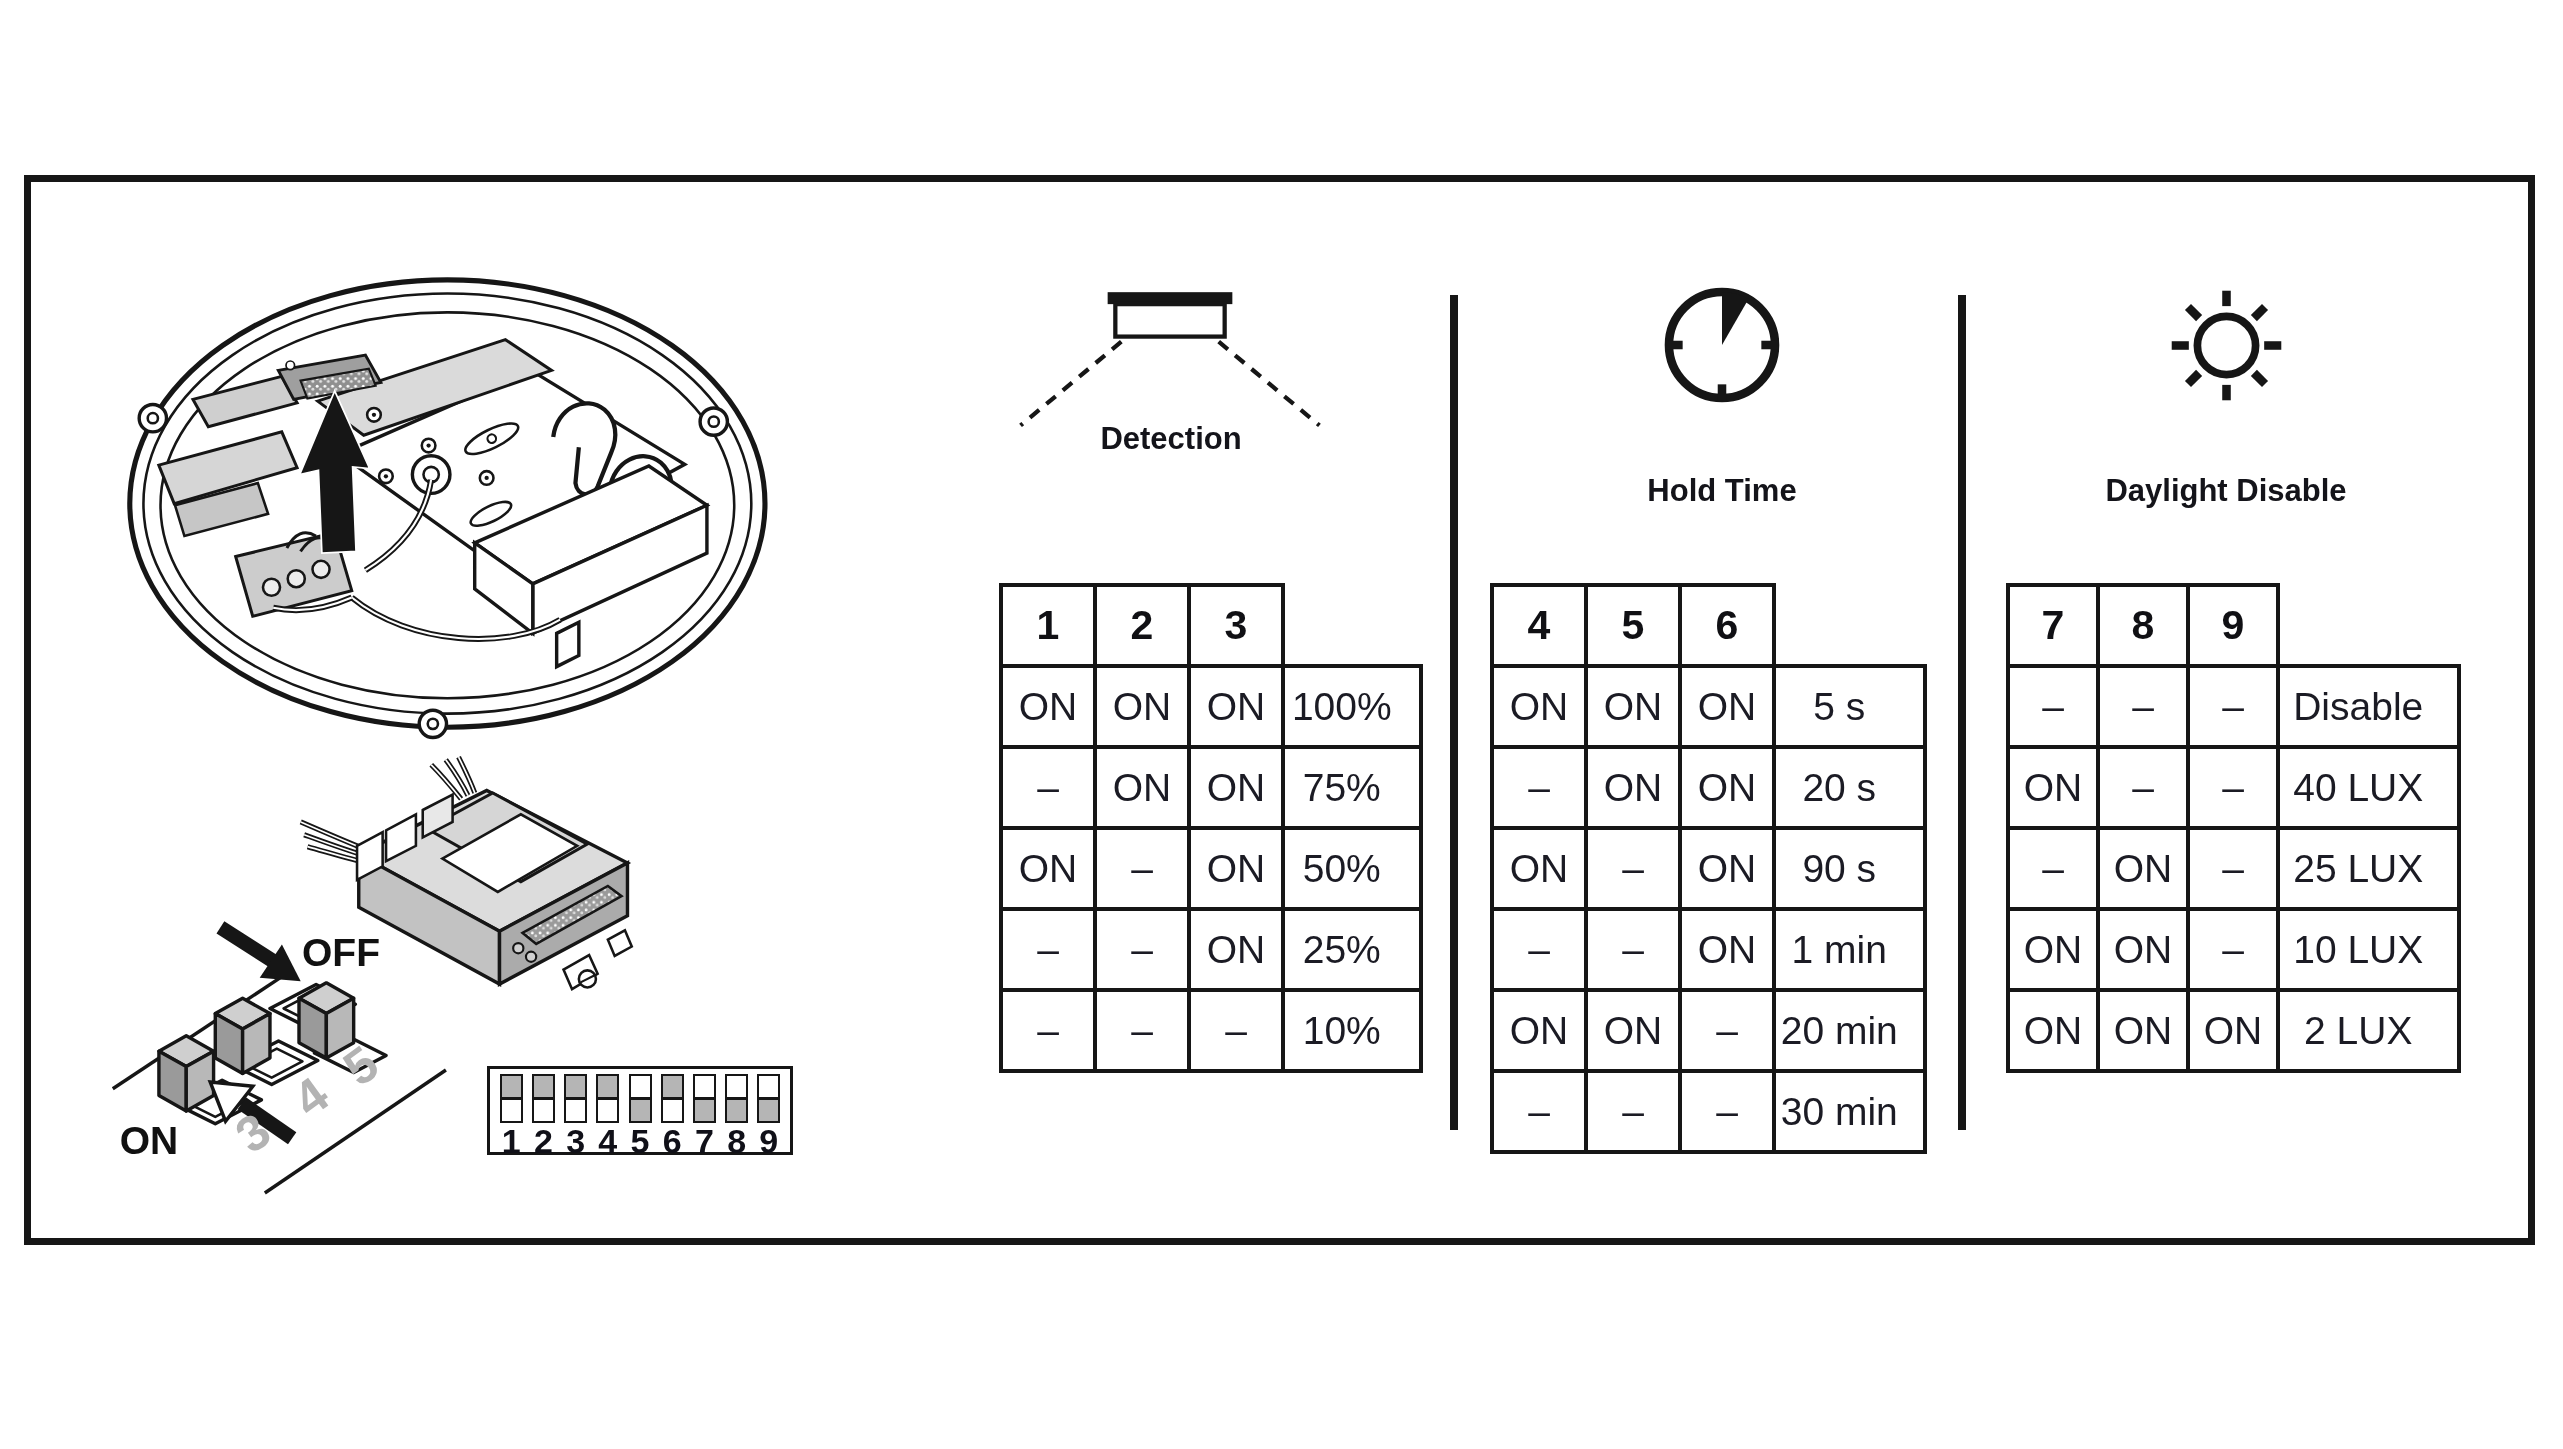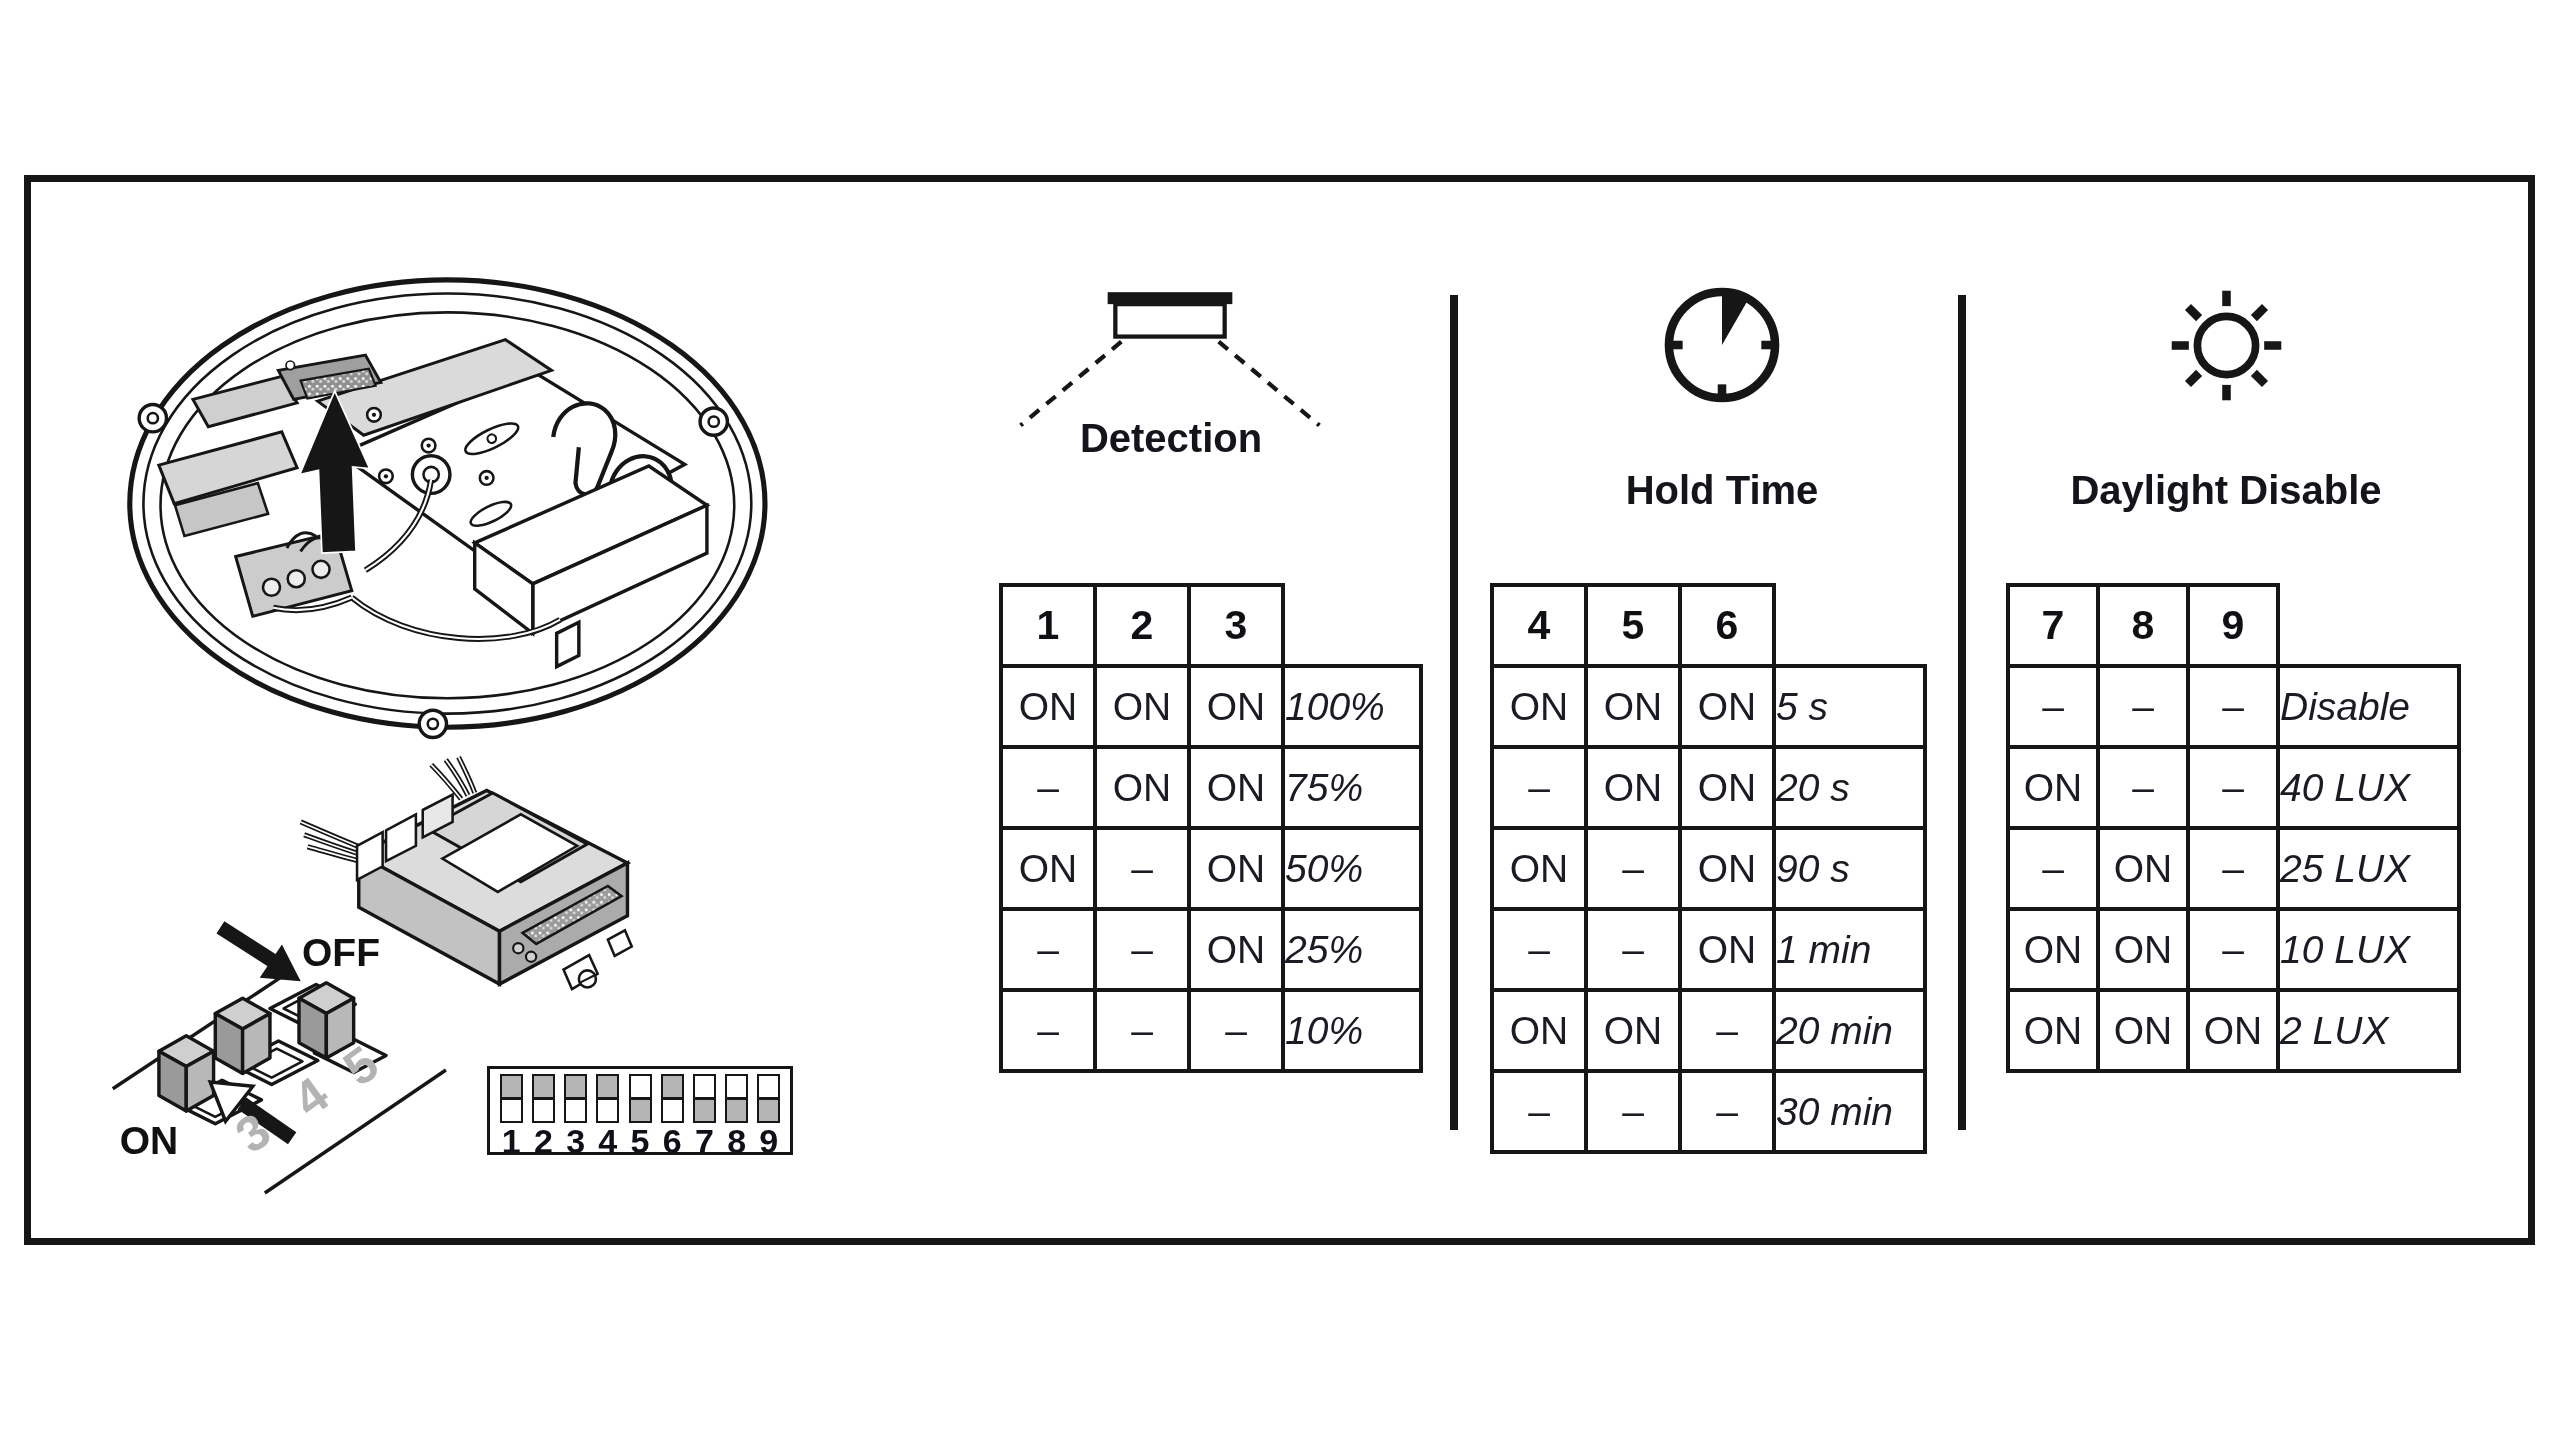--- a/index.html
+++ b/index.html
@@ -13,32 +13,32 @@
   
   .frame{position:absolute;left:24px;top:175px;width:2511px;height:1070px;
     border:7.7px solid #161616;box-sizing:border-box;background:#fff;}
 
   
   .divider{position:absolute;top:295px;height:835px;width:7.7px;background:#161616;}
   .divider.d1{left:1450px;}
   .divider.d2{left:1958px;}
 
   
-  .title{position:absolute;text-align:center;font-weight:bold;font-size:40px;line-height:53px;color:#14141a;}
+  .title{position:absolute;text-align:center;font-weight:bold;font-size:31px;line-height:53px;color:#14141a;}
   .title.two{top:412px;}
   .title.one{top:464px;}
 
   
   table.settings{position:absolute;border-collapse:collapse;table-layout:fixed;background:transparent;}
   table.settings td{border:4.3px solid #161616;text-align:center;vertical-align:middle;
     font-size:39px;color:#1b1b24;padding:0;overflow:hidden;}
   table.settings td.hd{font-weight:bold;font-size:41px;height:77px;color:#101014;}
   table.settings td.nb{border:none;}
   table.settings td.sw{height:77px;}
-  table.settings td.val{text-align:left;padding-right:20.5px;font-style:italic;}
+  table.settings td.val{text-align:center;padding-right:20.5px;}
 
   
   .bank{position:absolute;left:487px;top:1066px;width:306px;height:89px;
     border:3.4px solid #161616;box-sizing:border-box;background:#fff;
     display:flex;justify-content:space-between;align-items:flex-start;padding:5.1px 7.7px 1.7px 7.7px;}
   .bcol{display:flex;flex-direction:column;align-items:center;width:27px;}
   .dipsw{width:23px;height:49px;border:2.6px solid #161616;box-sizing:border-box;background:#fff;position:relative;}
   .dipsw::after{content:"";position:absolute;left:0;right:0;top:50%;height:2.6px;margin-top:-1.7px;background:#161616;}
   .dipsw .half{position:absolute;left:0;right:0;height:50%;background:#b5b5b5;}
   .dipsw.up .half{top:0;}

